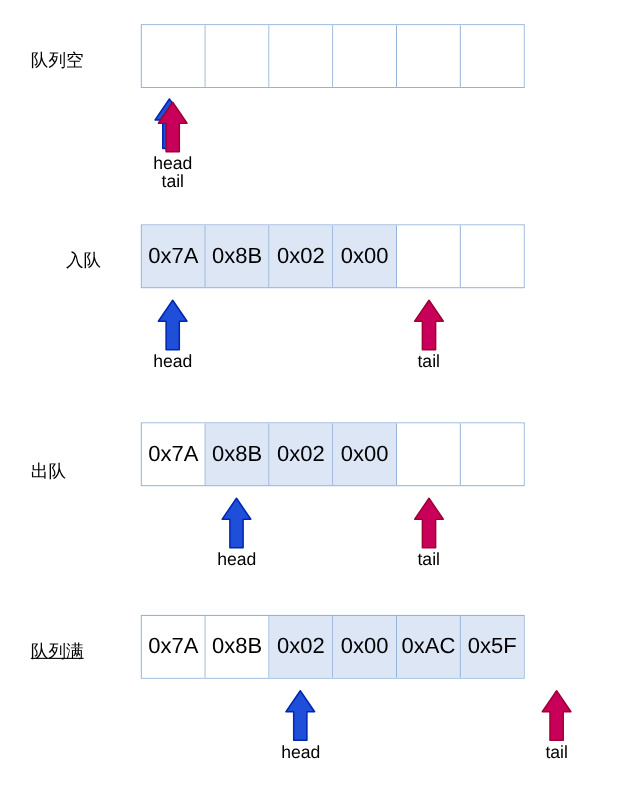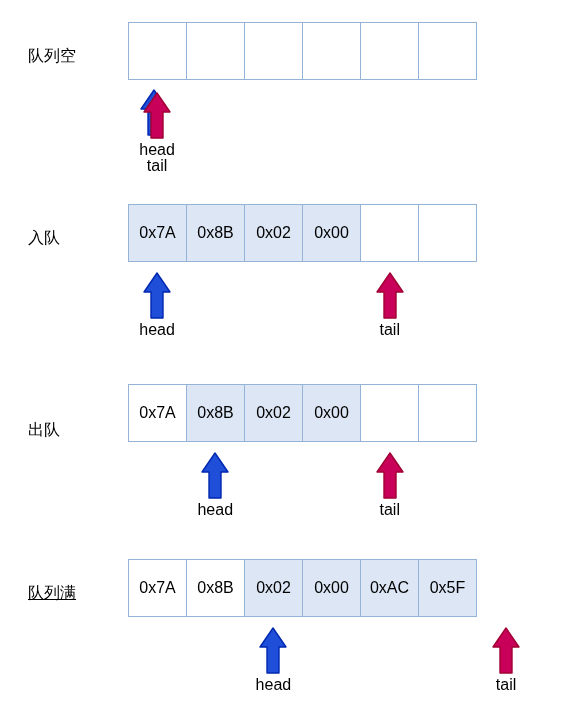--- a/index.html
+++ b/index.html
@@ -52,21 +52,21 @@
     height: 58px;
     background: #ffffff;
   }
   .cell {
     flex: 1 1 0;
     border-right: 1.5px solid #95b3d7;
     box-sizing: border-box;
     display: flex;
     align-items: center;
     justify-content: center;
-    font-size: 16px;
+    font-size: 20px;
     color: #000000;
     background: #ffffff;
   }
   .cell:last-child { border-right: none; }
   .cell.filled { background: #dce6f5; }
 
   
   .pointer {
     position: absolute;
     width: 40px;
@@ -116,21 +116,21 @@
           </svg>
           <svg width="40" height="52" viewBox="0 0 40 52">
             <path d="M20 3 L33 22 L26 22 L26 48 L14 48 L14 22 L7 22 Z" fill="#C8005A" stroke="#a00032" stroke-width="1.4" stroke-linejoin="round"></path>
           </svg>
         </div>
         <div class="ptr-label">head</div>
         <div class="ptr-label">tail</div>
       </div>
     </div>
     <div class="row" style="top: 190px;">
-      <div class="row-label" style="top: 38px;">入队</div>
+      <div class="row-label" style="top: 38px; text-align: center;">入队</div>
       <div class="queue" style="top: 14px;">
         <div class="cell filled">0x7A</div>
         <div class="cell filled">0x8B</div>
         <div class="cell filled">0x02</div>
         <div class="cell filled">0x00</div>
         <div class="cell"></div>
         <div class="cell"></div>
       </div>
       <div class="pointer" style="left: 137.083px; top: 80px;">
         <div class="arrow">

